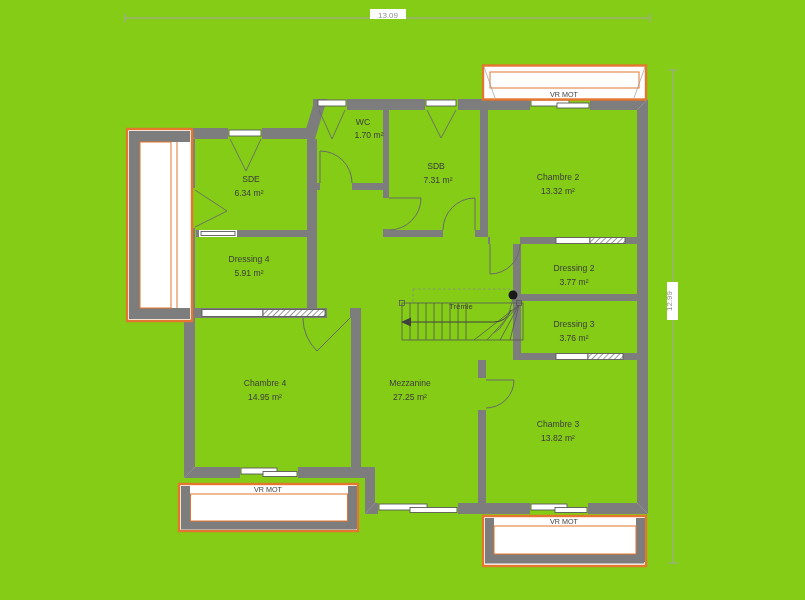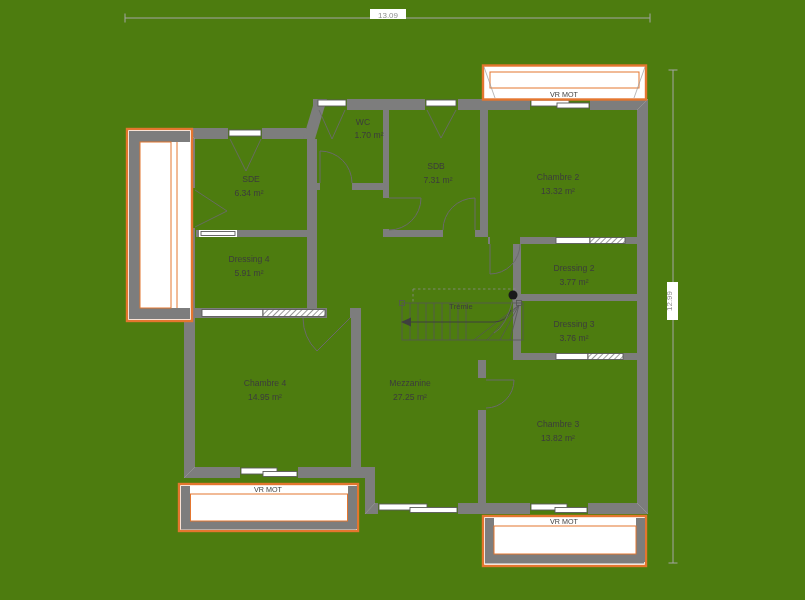--- a/index.html
+++ b/index.html
@@ -1,16 +1,16 @@
 <!DOCTYPE html>
 <html><head>
 <meta charset="utf-8">
 <style>
   html,body{margin:0;padding:0;background:#ffffff;}
-  .page{width:805px;height:600px;position:relative;background:#4d7c0f;overflow:hidden;
+  .page{width:805px;height:600px;position:relative;background:#84cc16;overflow:hidden;
         font-family:"Liberation Sans", sans-serif;text-align:right;}
   svg{display:block;}
   .wall{fill:#7d7d7d;stroke:none;}
   .thin{stroke:#5a5a5a;stroke-width:0.9;fill:#ffffff;}
   .door{stroke:#6a6a6a;stroke-width:1;fill:none;}
   .swing{stroke:#6a6a6a;stroke-width:0.9;fill:none;}
   .stair{stroke:#555555;stroke-width:0.8;fill:none;}
   .dash{stroke:#8a8a8a;stroke-width:0.8;fill:none;stroke-dasharray:2.5 2.5;}
   .walk{stroke:#3f3f3f;stroke-width:1;fill:none;}
   .orange{stroke:#e4762f;stroke-width:2.4;fill:#ffffff;}

